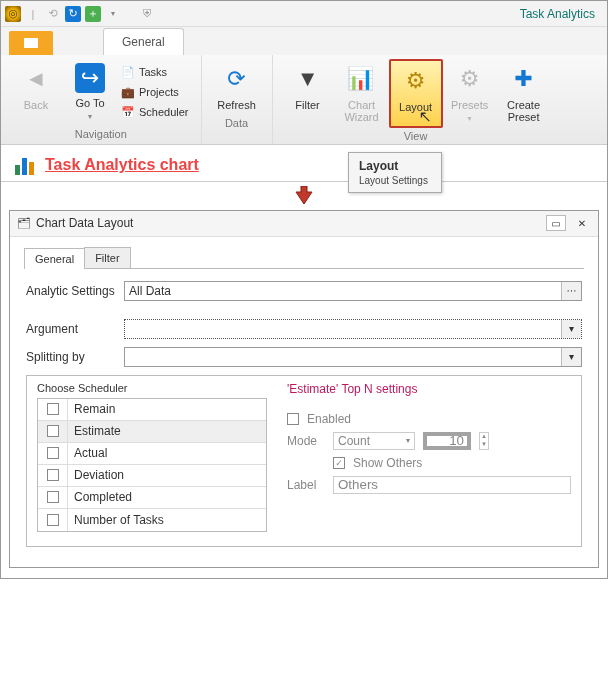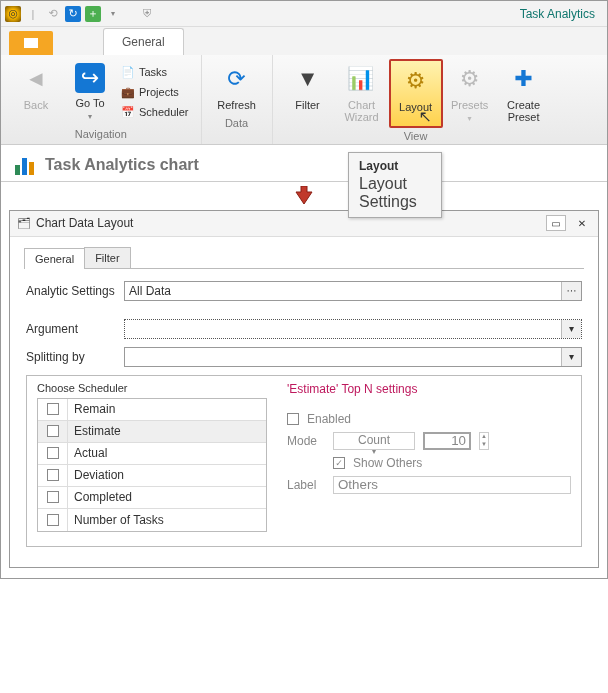--- a/index.html
+++ b/index.html
@@ -21,25 +21,25 @@
   .bigbtn { display:flex; flex-direction:column; align-items:center; justify-content:flex-start; width:54px; padding:4px 2px; cursor:pointer; }
   .bigbtn .icon { width:32px; height:32px; margin-bottom:4px; display:flex; align-items:center; justify-content:center; font-size:22px; }
   .bigbtn .lbl { font-size:11px; text-align:center; line-height:1.1; white-space:pre-line; }
   .bigbtn.disabled .lbl { color:#aaa; }
   .smallrow { display:flex; align-items:center; gap:4px; font-size:11px; height:18px; cursor:pointer; }
   .smallrow .sic { width:14px; height:14px; display:flex; align-items:center; justify-content:center; font-size:11px; }
   .highlight { border:2px solid #c0392b; background:linear-gradient(#fff2b0,#ffd24d); border-radius:2px; }
   
   .tooltip { position:absolute; left:348px; top:152px; background:#f5f5f5; border:1px solid #aaa; box-shadow:1px 1px 3px rgba(0,0,0,.2); padding:6px 10px 6px 10px; z-index:10; width:94px; }
   .tooltip .tt-title { font-weight:bold; font-size:12px; }
-  .tooltip .tt-body { font-size:16px; color:#444; margin-top:2px; }
+  .tooltip .tt-body { font-size:10px; color:#444; margin-top:2px; }
   
   .page-title { display:flex; align-items:center; gap:10px; padding:10px 14px 6px; border-bottom:1px solid #ccc; }
   .page-title .pticon { width:20px; height:20px; }
-  .page-title h2 { margin:0; font-size:16px; font-weight:bold; color:#737373; }
+  .page-title h2 { margin:0; font-size:16px; font-weight:bold; color:#ef4444;text-decoration:underline; }
   
   .redarrow { display:flex; justify-content:center; padding:4px 0; }
   
   .dialog-wrap { padding:0 4px 10px; }
   .dialog { border:1px solid #999; background:#fff; margin:0 4px; }
   .dlg-head { height:26px; display:flex; align-items:center; padding:0 6px; border-bottom:1px solid #ddd; background:#f5f5f5; }
   .dlg-head .dlg-title { flex:1; font-size:12px; color:#333; }
   .dlg-head .dlg-ctl { width:20px; height:16px; border:1px solid #bbb; margin-left:6px; display:flex; align-items:center; justify-content:center; font-size:10px; cursor:pointer; background:#fff; }
   .dlg-body { padding:10px 14px 14px; }
   .dtabs { display:flex; border-bottom:1px solid #bbb; }
@@ -57,22 +57,22 @@
   .mrow { display:flex; align-items:center; height:22px; border-bottom:1px solid #ddd; }
   .mrow:last-child { border-bottom:none; }
   .mrow .mchk { width:30px; display:flex; align-items:center; justify-content:center; border-right:1px solid #ddd; height:100%; }
   .mrow .mlbl { padding-left:6px; font-size:12px; }
   .mrow.header { background:#efefef; }
   .chkbox { width:12px; height:12px; border:1px solid #888; background:#fff; display:flex; align-items:center; justify-content:center; font-size:9px; }
   .topn { flex:1; color:#888; font-size:12px; }
   .topn .topn-title { color:#be185d; margin-bottom:16px; }
   .topn-row { display:flex; align-items:center; gap:8px; margin:6px 0; }
   .topn input.txt { border:1px solid #ccc; height:18px; padding:0 4px; color:#888; flex:1; }
-  .topn .num { width:48px; border:2px solid #a3a3a3; height:18px; text-align:right; padding:0 3px; color:#888; }
-  .topn .sel { border:1px solid #ccc; height:18px; width:82px; padding:0 4px; display:flex; align-items:center; justify-content:space-between;flex-direction:column; }
+  .topn .num { width:48px; border:4px solid #a3a3a3; height:18px; text-align:right; padding:0 3px; color:#888; }
+  .topn .sel { border:1px solid #ccc; height:18px; width:82px; padding:0 4px; display:flex; align-items:center; justify-content:space-between; }
   .topn .spin { width:10px; height:18px; border:1px solid #ccc; display:flex; flex-direction:column; }
   .topn .spin div { flex:1; font-size:6px; text-align:center; line-height:7px; }
   .btns { display:flex; justify-content:flex-end; gap:10px; padding:14px 6px 4px; }
   .btn { width:74px; height:24px; border:1px solid #aaa; background:#f5f5f5; font-size:12px; cursor:pointer; }
   .btn.disabled { color:#aaa; }
   .cursor { position:absolute; font-size:16px; pointer-events:none; }
 </style>
 </head>
 <body>
 

